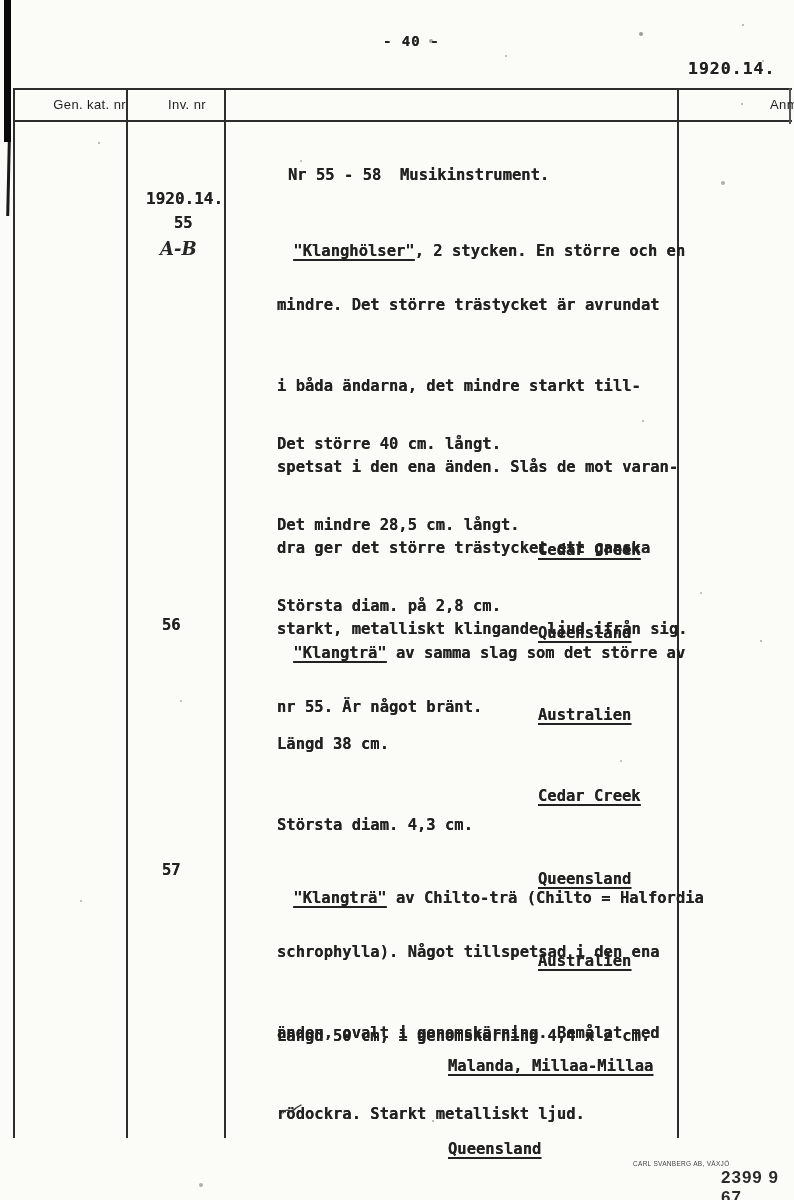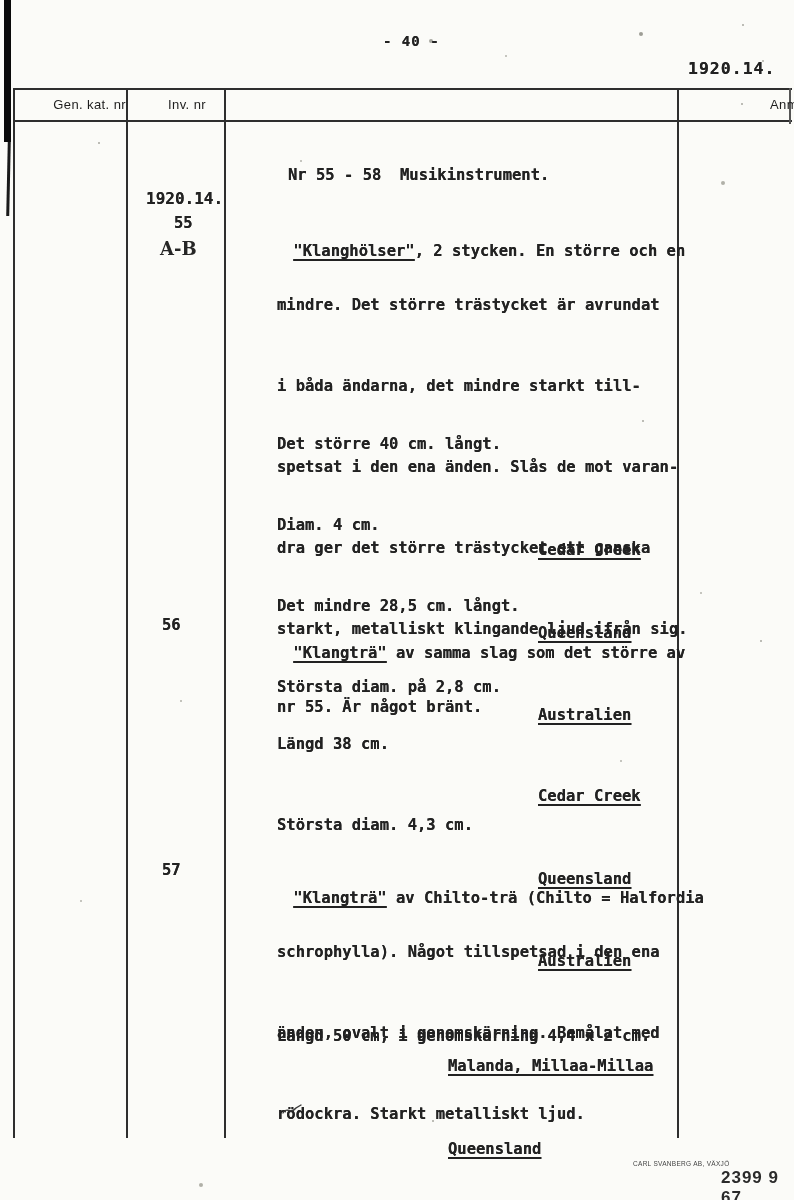--- a/index.html
+++ b/index.html
@@ -15,21 +15,21 @@
   }
   .t15{font-size:15.5px;line-height:27px;}
   .t16{font-size:14px;line-height:22px;}
   .sans{font-family:"Liberation Sans", sans-serif;color:#1e1e1e;}
   .u{text-decoration:underline;text-decoration-thickness:2px;text-underline-offset:3px;}
   .loc div{text-decoration:underline;text-decoration-thickness:2px;text-underline-offset:3px;}
   .line{background:#2e2e2e;}
   .hline{height:2px;}
   .vline{width:2px;}
   .hdr{font-size:13px;letter-spacing:0.4px;text-align:right;}
-  .hand{font-family:"DejaVu Serif", serif;font-weight:600;font-size:18px;color:#262626;}
+  .hand{font-family:"DejaVu Serif", serif;font-style:italic;font-weight:600;font-size:18px;color:#262626;}
   .noise{width:2px;height:2px;background:transparent;border-radius:50%;
     box-shadow:430px 40px 0 1px #a7a7a0, 505px 55px 0 0 #b3b3ac, 640px 33px 0 1px #9d9d96,
       742px 24px 0 0 #a7a7a0, 762px 60px 0 0 #b0b0a8, 98px 142px 0 0 #a7a7a0,
       300px 160px 0 0 #b3b3ac, 722px 182px 0 1px #b0b0a8, 642px 420px 0 0 #a7a7a0,
       700px 592px 0 0 #b3b3ac, 180px 700px 0 0 #b0b0a8, 760px 640px 0 0 #a7a7a0,
       80px 900px 0 0 #b3b3ac, 432px 1120px 0 0 #a7a7a0, 200px 1184px 0 1px #b0b0a8,
       620px 760px 0 0 #b3b3ac, 741px 103px 0 0 #a7a7a0, 540px 120px 0 0 #b3b3ac;}
 </style>
 </head>
 <body>
@@ -66,21 +66,20 @@
   </div>
   <div class="abs tw t15" style="left:277px;top:238px;">
     <div>mindre. Det större trästycket är avrundat</div>
     <div>i båda ändarna, det mindre starkt till-</div>
     <div>spetsat i den ena änden. Slås de mot varan-</div>
     <div>dra ger det större trästycket ett ganska</div>
     <div>starkt, metalliskt klingande ljud ifrån sig.</div>
   </div>
   <div class="abs tw t15" style="left:277px;top:377px;">
     <div>Det större 40 cm. långt.</div>
-    <div>Diam. 4 cm.</div>
     <div>Det mindre 28,5 cm. långt.</div>
     <div>Största diam. på 2,8 cm.</div>
   </div>
   <div class="abs tw t15 loc" style="left:538px;top:482px;line-height:27.5px;">
     <div>Cedar Creek</div>
     <div>Queensland</div>
     <div>Australien</div>
   </div>
 
   <div class="abs tw t15" style="left:162px;top:612px;">56</div>

